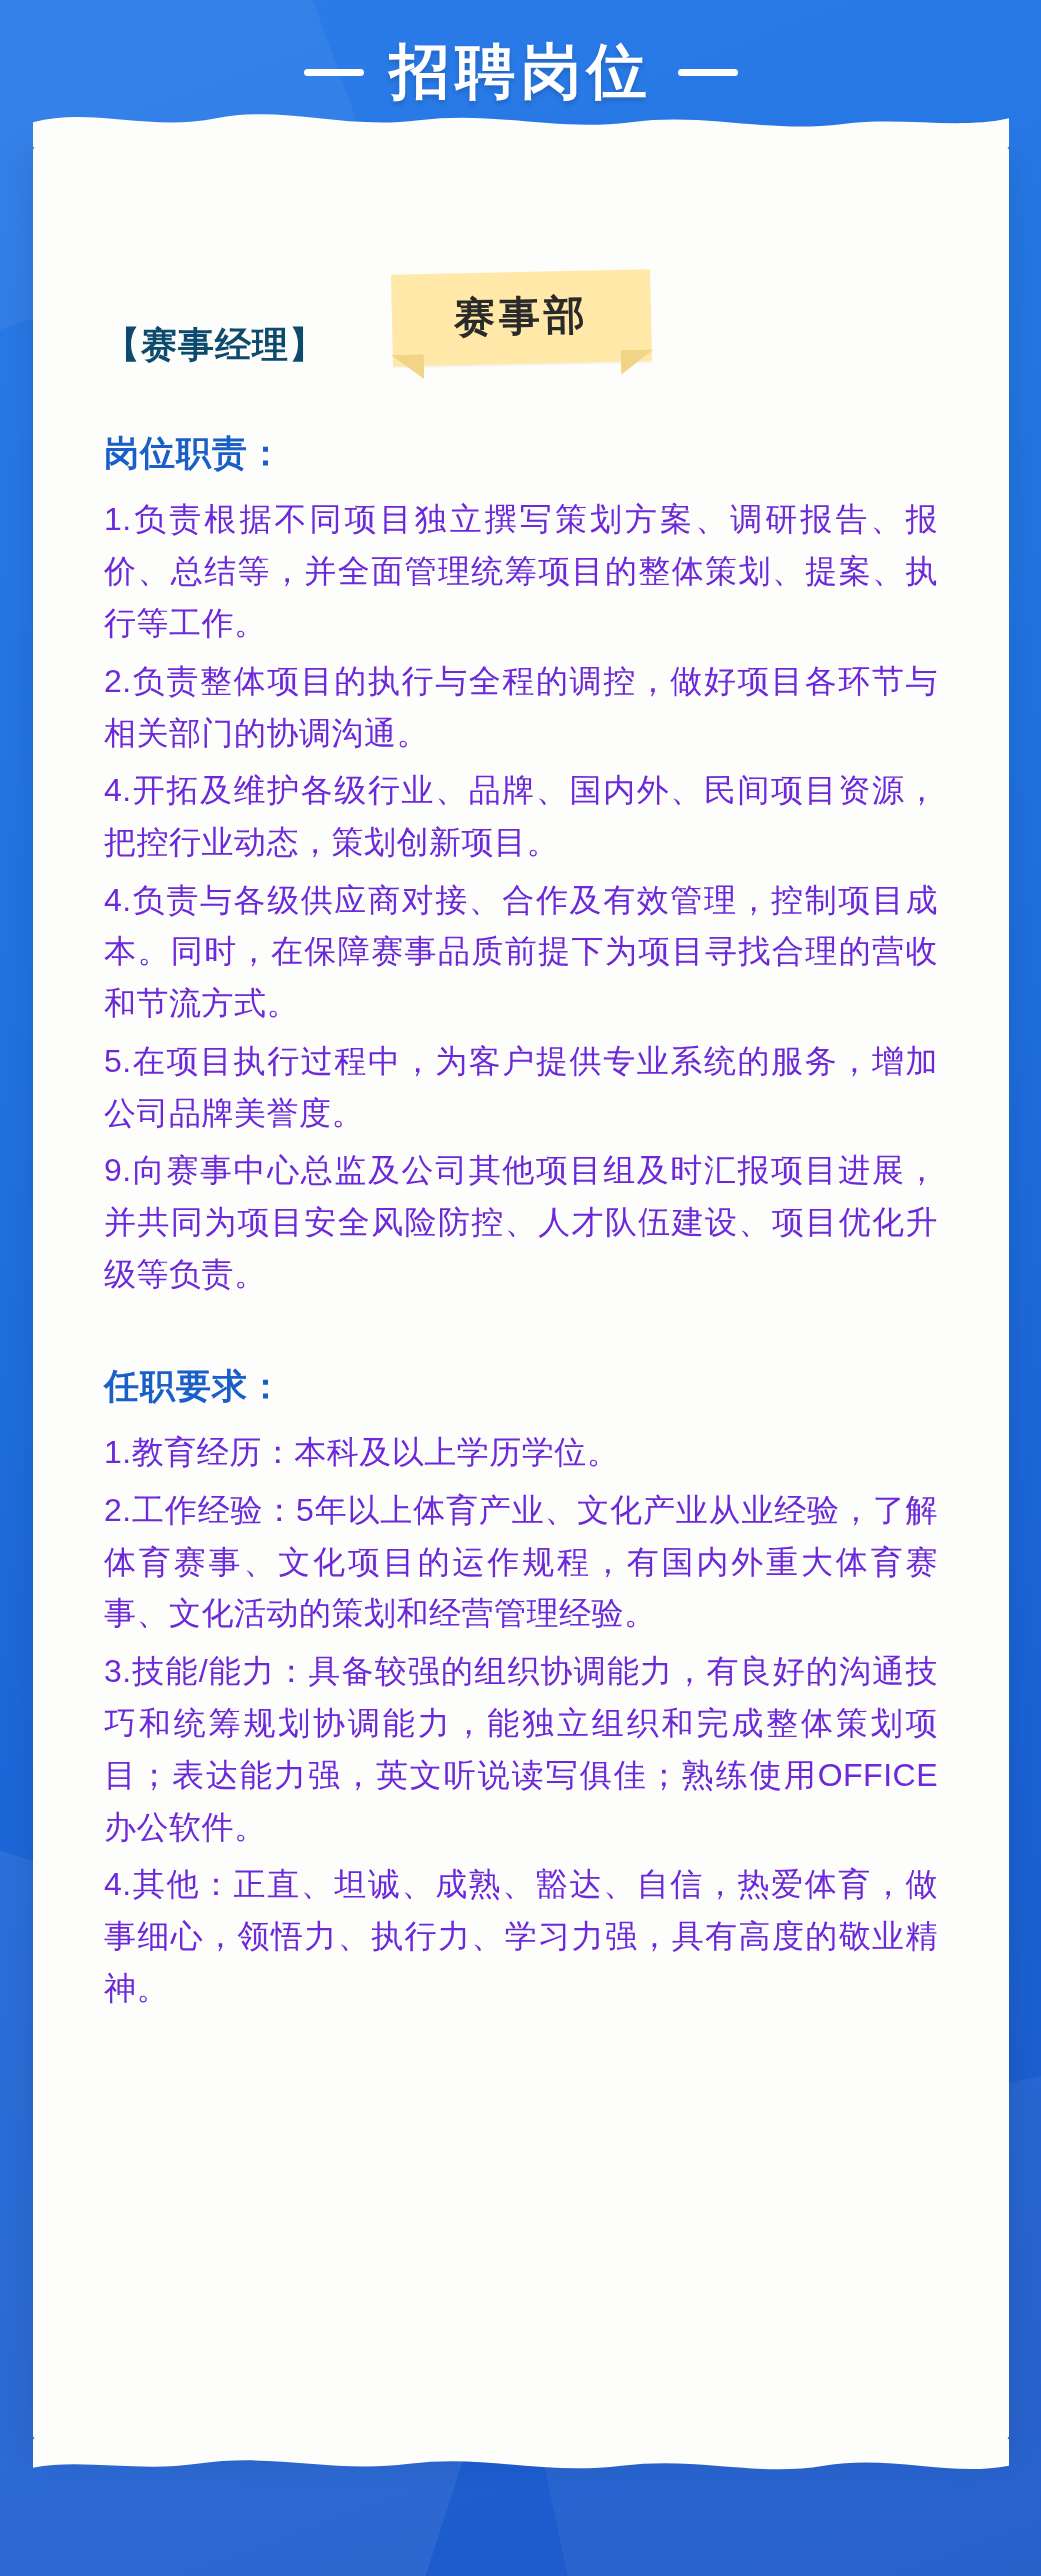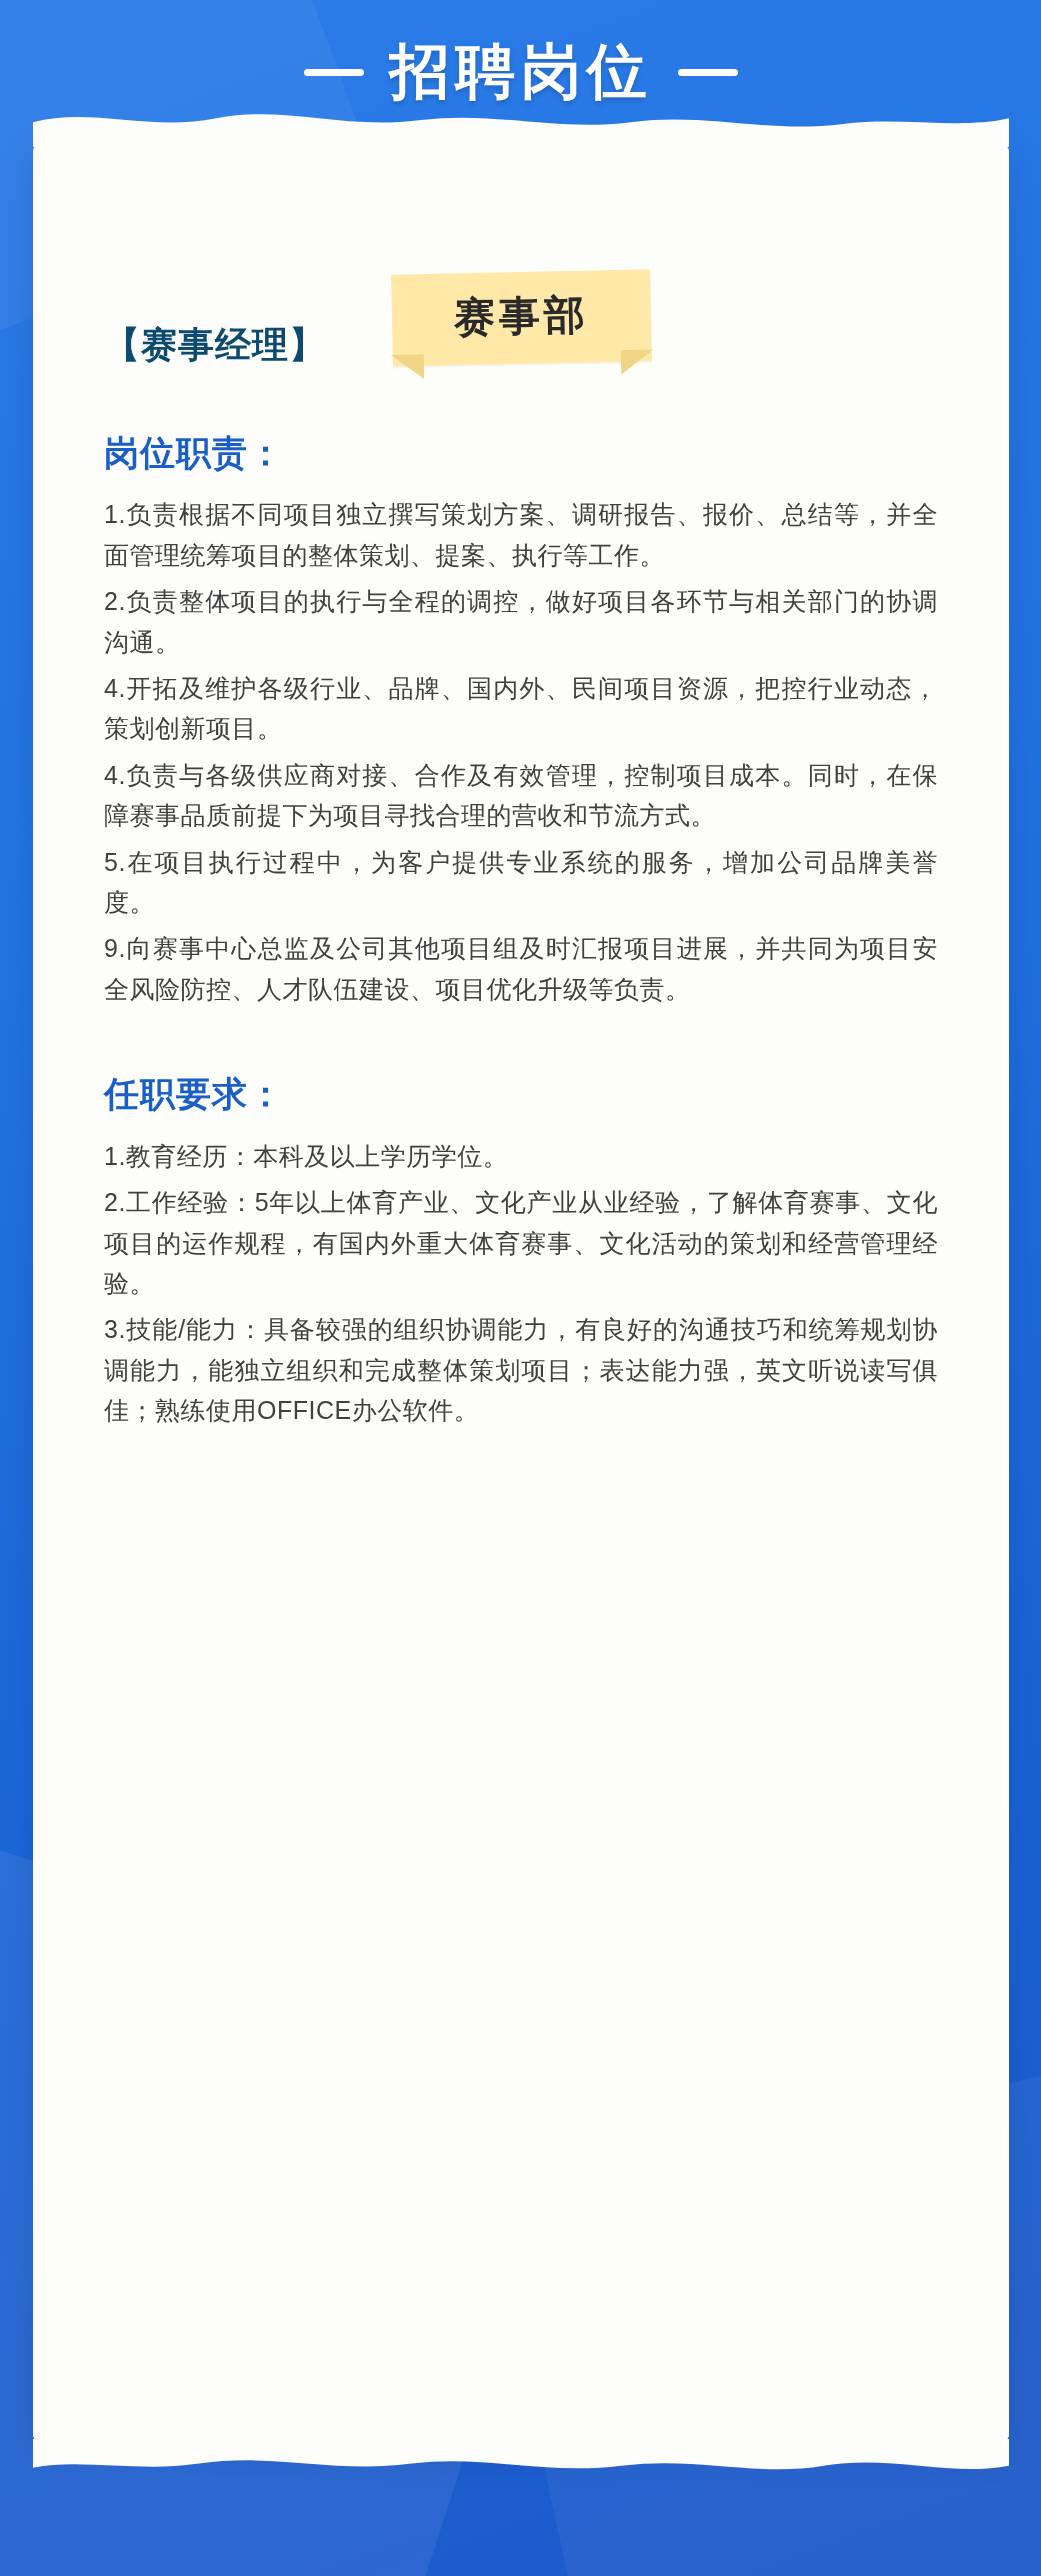--- a/index.html
+++ b/index.html
@@ -147,22 +147,22 @@
     font-size: 35px;
     font-weight: 700;
     letter-spacing: 1px;
     margin: 0 0 17.4px 0;
   }
   .block {
     margin-bottom: 62px;
   }
   .block:last-child { margin-bottom: 0; }
   .item {
-    color: #404040;
-    font-size: 25px;
+    color: #6d28d9;
+    font-size: 32px;
     line-height: 1.62;
     margin: 0 0 5.8px 0;
     text-align: justify;
     letter-spacing: 0.5px;
   }
 
   .spacer-bottom { height: 116px; }
 </style>
 </head>
 <body>
@@ -206,20 +206,21 @@
         <p class="item">4.负责与各级供应商对接、合作及有效管理，控制项目成本。同时，在保障赛事品质前提下为项目寻找合理的营收和节流方式。</p>
         <p class="item">5.在项目执行过程中，为客户提供专业系统的服务，增加公司品牌美誉度。</p>
         <p class="item">9.向赛事中心总监及公司其他项目组及时汇报项目进展，并共同为项目安全风险防控、人才队伍建设、项目优化升级等负责。</p>
       </div>
 
       <div class="block">
         <h3 class="block-heading">任职要求：</h3>
         <p class="item">1.教育经历：本科及以上学历学位。</p>
         <p class="item">2.工作经验：5年以上体育产业、文化产业从业经验，了解体育赛事、文化项目的运作规程，有国内外重大体育赛事、文化活动的策划和经营管理经验。</p>
         <p class="item">3.技能/能力：具备较强的组织协调能力，有良好的沟通技巧和统筹规划协调能力，能独立组织和完成整体策划项目；表达能力强，英文听说读写俱佳；熟练使用OFFICE办公软件。</p>
+        <p class="item">4.其他：正直、坦诚、成熟、豁达、自信，热爱体育，做事细心，领悟力、执行力、学习力强，具有高度的敬业精神。</p>
       </div>
 
     </div>
 
     <div class="edge-bottom">
       <svg viewBox="0 0 1012 46" preserveAspectRatio="none" aria-hidden="true">
         <path d="M0,0 L1012,0 L1012,28 C950,40 890,16 820,28 C750,40 690,18 610,28 C530,38 470,16 390,26 C310,36 250,14 170,26 C110,35 50,20 0,30 Z" fill="#fdfdfb"></path>
       </svg>
     </div>
 

